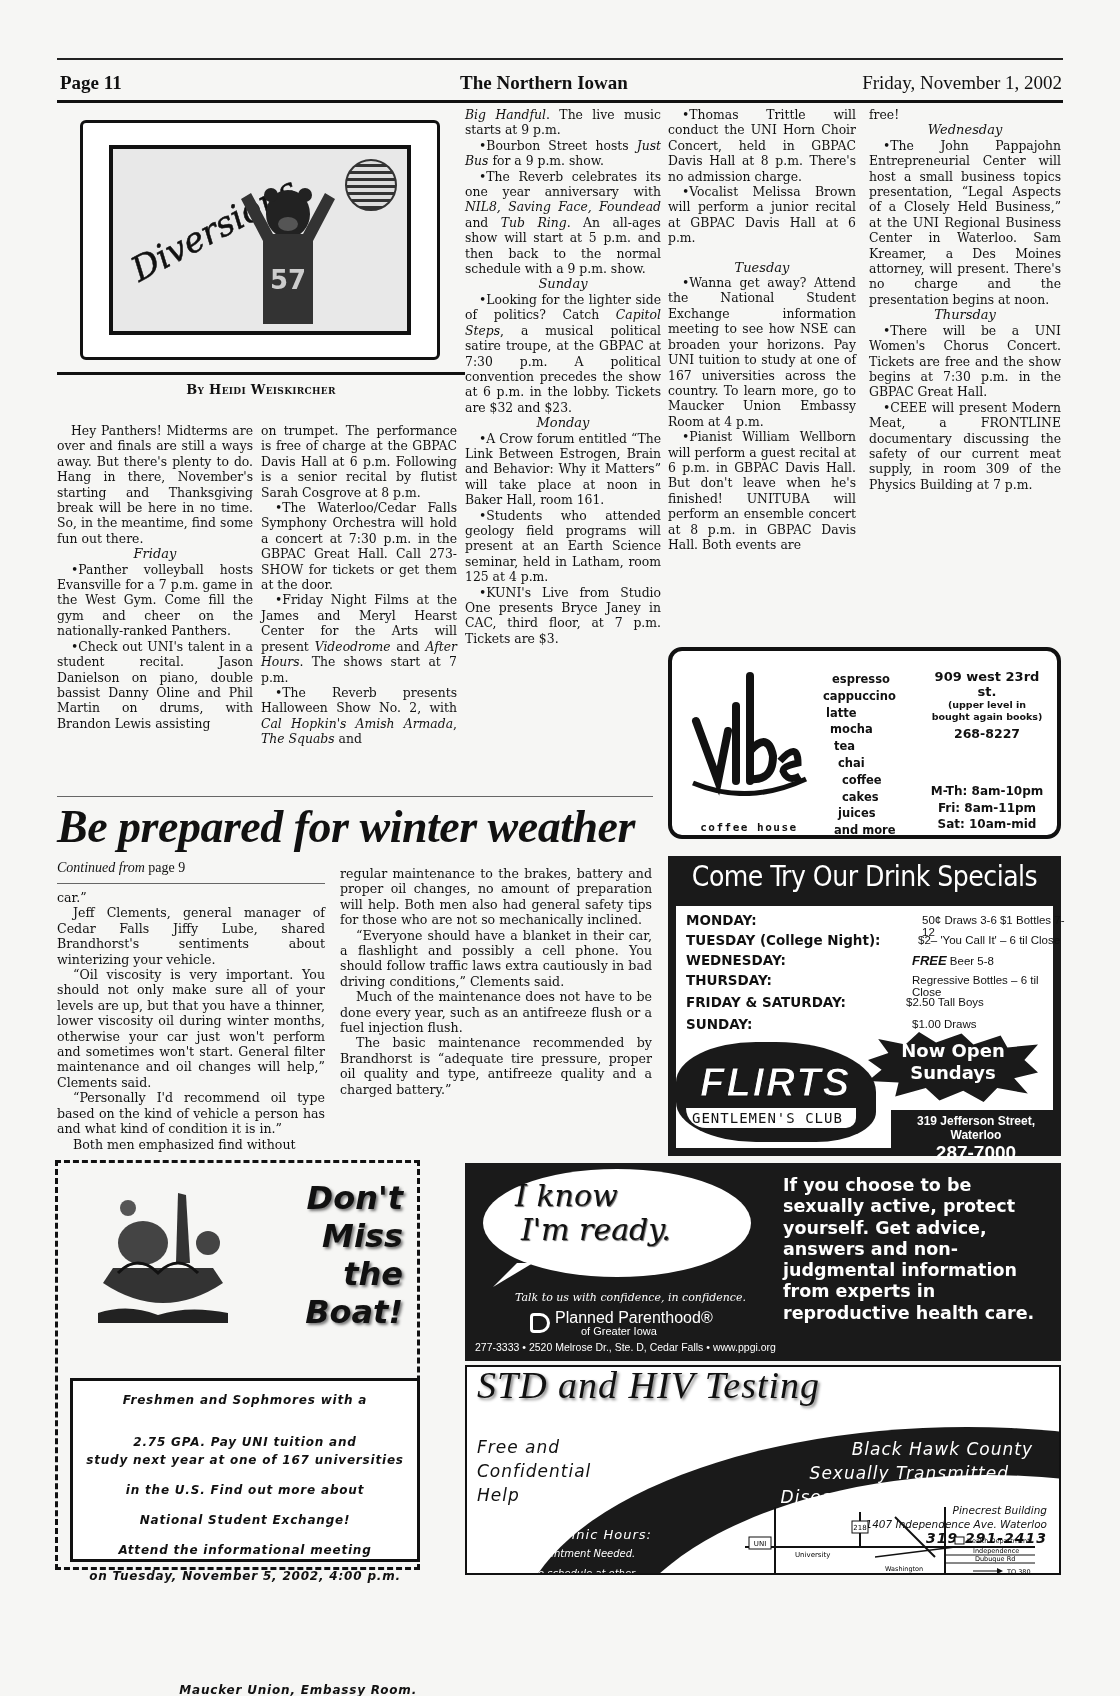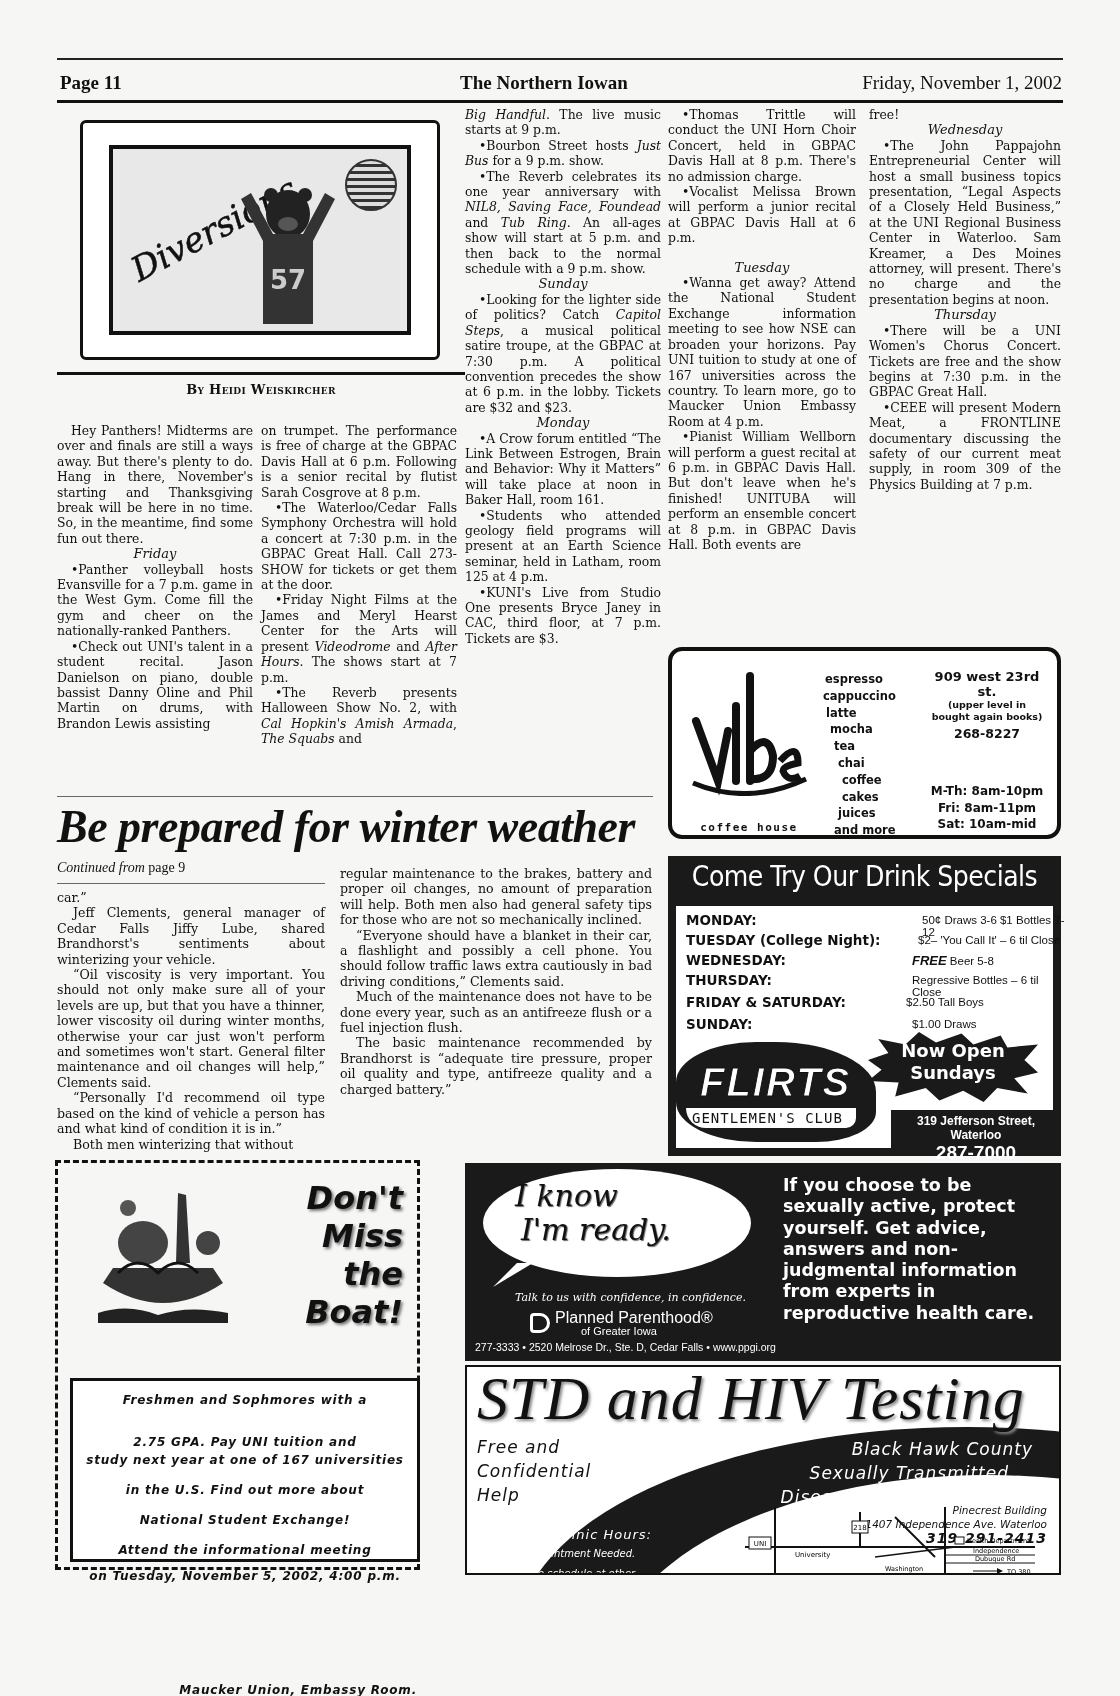--- a/index.html
+++ b/index.html
@@ -29,21 +29,21 @@
   .contd { left: 57px; top: 860px; font-family: "Liberation Serif", serif; font-size: 14px; }
   .contd i { font-style: italic; }
   .art { font-family: "DejaVu Serif", serif; font-size: 12.6px; line-height: 15.4px; text-align: justify; }
   .art p { text-indent: 16px; }
   .art p.noindent { text-indent: 0; }
   
   .vibe { left: 668px; top: 647px; width: 393px; height: 192px; border: 4px solid #111; border-radius: 14px; background: #fff; }
   .vibe-logo { position: absolute; left: 16px; top: 20px; width: 120px; height: 125px; }
   .vibe-sub { position: absolute; left: 12px; top: 170px; width: 130px; font-family: "DejaVu Sans Mono", monospace; font-weight: bold; font-size: 11px; letter-spacing: 1.5px; text-align: center; }
   .vibe-menu { position: absolute; left: 148px; top: 20px; font-family: "DejaVu Sans", sans-serif; font-weight: bold; font-size: 11.5px; line-height: 16.8px; }
-  .vibe-menu div:nth-child(1){margin-left:5px}
+  .vibe-menu div:nth-child(1){margin-left:12px}
   .vibe-menu div:nth-child(2){margin-left:3px}
   .vibe-menu div:nth-child(3){margin-left:6px}
   .vibe-menu div:nth-child(4){margin-left:10px}
   .vibe-menu div:nth-child(5){margin-left:14px}
   .vibe-menu div:nth-child(6){margin-left:18px}
   .vibe-menu div:nth-child(7){margin-left:22px}
   .vibe-menu div:nth-child(8){margin-left:22px}
   .vibe-menu div:nth-child(9){margin-left:18px}
   .vibe-menu div:nth-child(10){margin-left:14px}
   .vibe-addr { position: absolute; right: 10px; top: 18px; width: 120px; text-align: center; font-family: "DejaVu Sans", sans-serif; font-weight: bold; }
@@ -79,21 +79,21 @@
   .pp-hand { position: absolute; left: 50px; top: 16px; font-family: "DejaVu Serif", serif; font-style: italic; font-size: 30px; line-height: 34px; text-shadow: 1px 1px 1px #666; }
   .pp-talk { position: absolute; left: 50px; top: 128px; color: #fff; font-family: "DejaVu Serif", serif; font-style: italic; font-size: 11px; }
   .pp-logo { position: absolute; left: 90px; top: 146px; color: #fff; font-family: "Liberation Sans", sans-serif; }
   .pp-logo .pl1 { font-size: 16px; }
   .pp-logo .pl2 { font-size: 11px; margin-left: 26px; margin-top: -2px; }
   .pp-icon { position: absolute; left: 65px; top: 150px; width: 20px; height: 20px; border: 3px solid #fff; border-radius: 4px 10px 10px 4px; }
   .pp-contact { position: absolute; left: 10px; top: 178px; color: #fff; font-family: "Liberation Sans", sans-serif; font-size: 10.5px; font-stretch: condensed; }
   .pp-right { position: absolute; left: 318px; top: 12px; width: 270px; color: #fff; font-family: "DejaVu Sans", sans-serif; font-weight: bold; font-size: 17.5px; line-height: 21.3px; }
   
   .std { left: 465px; top: 1365px; width: 596px; height: 210px; border: 2px solid #111; background: #fff; overflow: hidden; }
-  .std-title { position: absolute; left: 10px; top: -4px; font-family: "Liberation Serif", serif; font-style: italic; font-size: 62px; text-shadow: 2px 2px 3px #888; letter-spacing: 1px; }
+  .std-title { position: absolute; left: 10px; top: -4px; font-family: "Liberation Serif", serif; font-style: italic; font-size: 38px; text-shadow: 2px 2px 3px #888; letter-spacing: 1px; }
   .std-swoosh { position: absolute; left: 10px; top: 60px; width: 900px; height: 420px; border-radius: 50%; background: #1a1a1a; transform: translate(40px, 0); }
   .std-swoosh2 { position: absolute; left: 140px; top: 108px; width: 760px; height: 400px; border-radius: 50%; background: #fff; }
   .std-free { position: absolute; left: 10px; top: 68px; font-family: "DejaVu Sans", sans-serif; font-style: italic; font-size: 17px; line-height: 24px; letter-spacing: 1px; }
   .std-clinic { position: absolute; top: 70px; right: 26px; color: #fff; text-align: right; font-family: "DejaVu Sans", sans-serif; font-style: italic; font-size: 17px; line-height: 24px; letter-spacing: 1px; }
   .std-clinic div:nth-child(2){ margin-right: 24px; }
   .std-clinic div:nth-child(3){ margin-right: 120px; }
   .std-hours { position: absolute; left: 90px; top: 130px; color: #fff; font-family: "DejaVu Sans", sans-serif; font-style: italic; font-size: 13px; line-height: 15px; letter-spacing: 1px; white-space: pre; }
   .std-noappt { position: absolute; left: 40px; top: 180px; width: 130px; text-align: center; color: #fff; font-family: "DejaVu Sans", sans-serif; font-style: italic; font-size: 10px; line-height: 14px; }
   .std-addr { position: absolute; right: 12px; top: 136px; text-align: right; font-family: "DejaVu Sans", sans-serif; font-style: italic; font-size: 10.5px; line-height: 14px; }
   .std-addr .ph { font-size: 14px; font-weight: bold; letter-spacing: 1px; }
@@ -171,21 +171,21 @@
 <div class="abs hrule" style="left:57px; top:796px; width:596px;"></div>
 <div class="abs headline">Be prepared for winter weather</div>
 <div class="abs contd"><i>Continued from</i><span> page 9</span></div>
 <div class="abs hrule" style="left:57px; top:883px; width:268px;"></div>
 
 <div class="abs art" style="left:57px; top:890px; width:268px;">
   <p class="noindent">car.”</p>
   <p>Jeff Clements, general manager of Cedar Falls Jiffy Lube, shared Brandhorst's sentiments about winterizing your vehicle.</p>
   <p>“Oil viscosity is very important. You should not only make sure all of your levels are up, but that you have a thinner, lower viscosity oil during winter months, otherwise your car just won't perform and sometimes won't start. General filter maintenance and oil changes will help,” Clements said.</p>
   <p>“Personally I'd recommend oil type based on the kind of vehicle a person has and what kind of condition it is in.”</p>
-  <p>Both men winterizing that without</p>
+  <p>Both men emphasized find without</p>
 </div>
 <div class="abs art" style="left:340px; top:866px; width:312px;">
   <p class="noindent">regular maintenance to the brakes, battery and proper oil changes, no amount of preparation will help. Both men also had general safety tips for those who are not so mechanically inclined.</p>
   <p>“Everyone should have a blanket in their car, a flashlight and possibly a cell phone. You should follow traffic laws extra cautiously in bad driving conditions,” Clements said.</p>
   <p>Much of the maintenance does not have to be done every year, such as an antifreeze flush or a fuel injection flush.</p>
   <p>The basic maintenance recommended by Brandhorst is “adequate tire pressure, proper oil quality and type, antifreeze quality and a charged battery.”</p>
 </div>
 
 <div class="abs vibe">
   <svg class="vibe-logo" viewBox="0 0 120 125">

